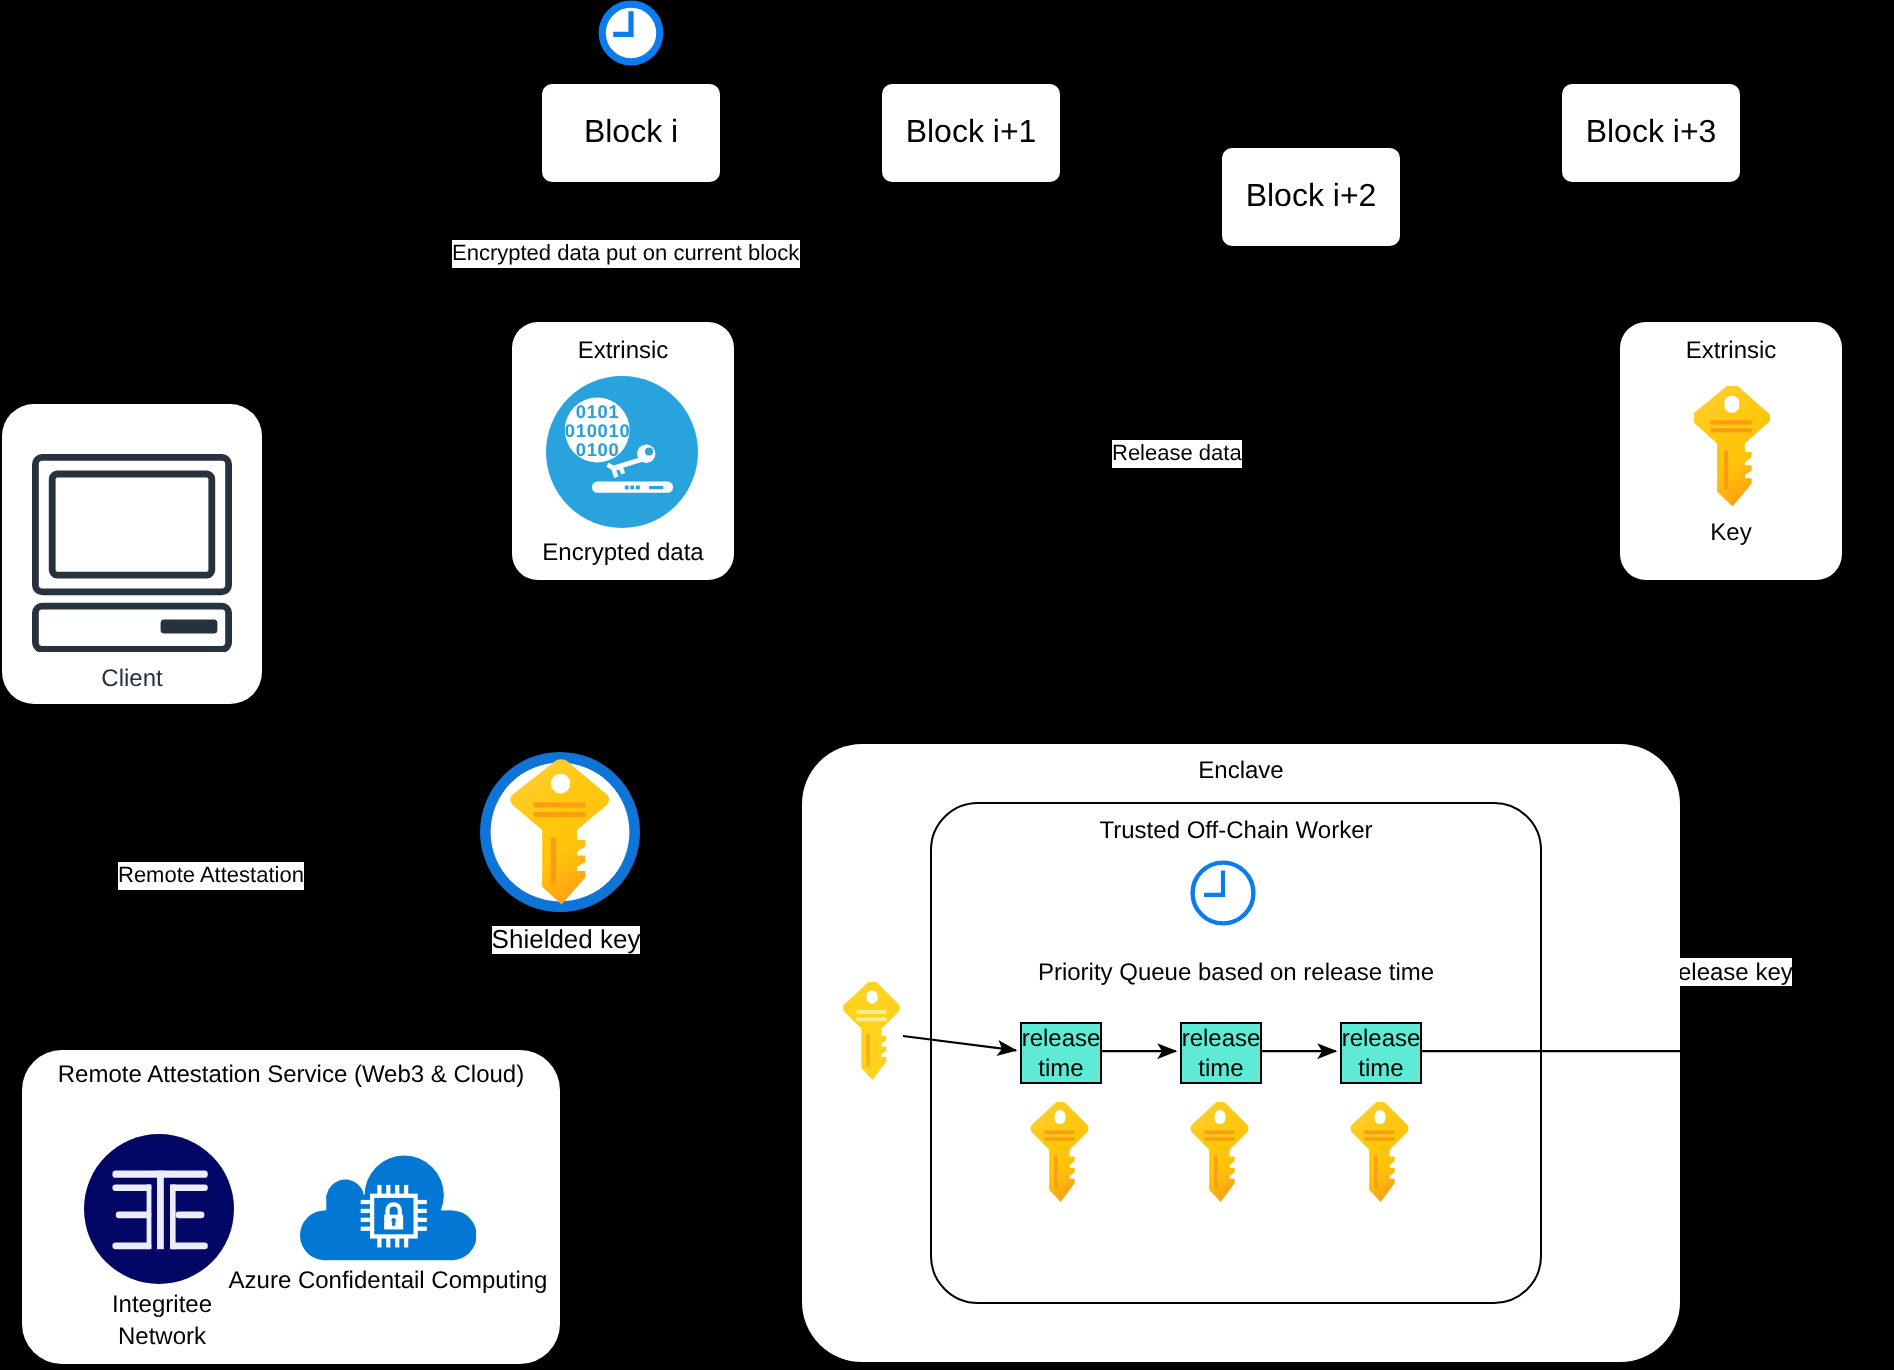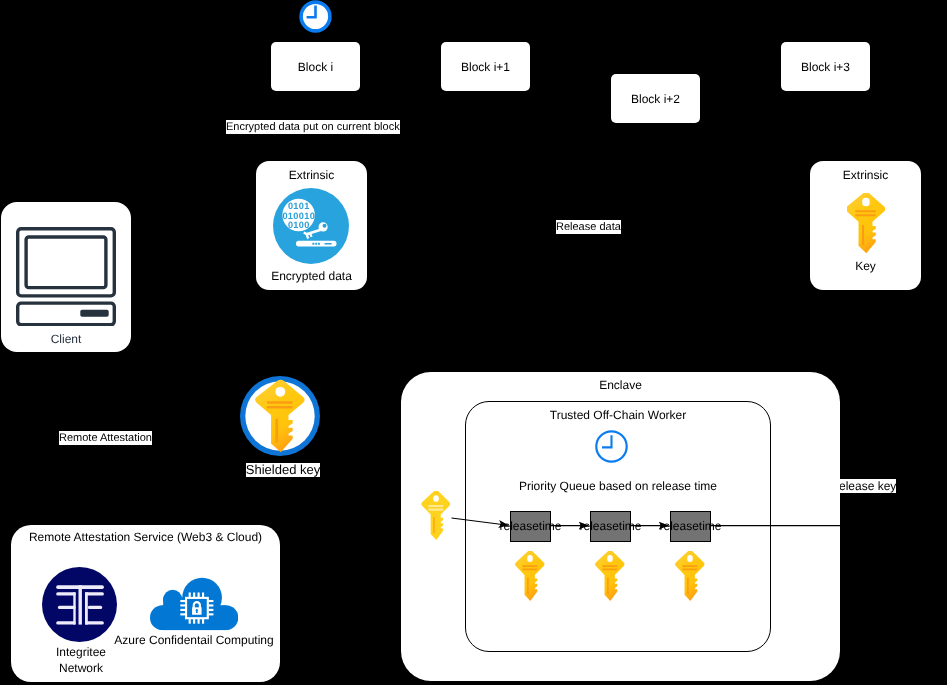--- a/index.html
+++ b/index.html
@@ -4,24 +4,24 @@
 <title>Diagram</title>
 <style>
   html,body{margin:0;padding:0;background:#000;}
   body{width:947px;height:685px;position:relative;overflow:hidden;
        font-family:"Liberation Sans",sans-serif;color:#000;
        -webkit-font-smoothing:antialiased;text-rendering:geometricPrecision;}
   .stage{position:absolute;left:0;top:0;width:947px;height:685px;}
   .abs{position:absolute;box-sizing:border-box;}
   .card{background:#fff;border-radius:12px;}
   .lbl{background:#fff;color:#000;font-size:11px;line-height:14px;white-space:nowrap;}
-  .ctr{position:absolute;left:0;top:0;width:100%;height:100%;display:flex;align-items:center;justify-content:center;font-size:12px;}
+  .ctr{position:absolute;left:0;top:0;width:100%;height:100%;display:flex;align-items:center;justify-content:center;font-size:16px;}
   .cardtitle{position:absolute;left:0;width:100%;text-align:center;font-size:12px;line-height:14px;}
-  .qbox{width:41px;height:31px;border:1px solid #000;background:#737373;font-size:12px;line-height:15px;
-        text-align:center;display:flex;flex-direction:row;align-items:center;justify-content:center;}
+  .qbox{width:41px;height:31px;border:1px solid #000;background:#5eead4;font-size:12px;line-height:15px;
+        text-align:center;display:flex;flex-direction:column;align-items:center;justify-content:center;}
   .qbox>div{white-space:nowrap;}
   .qkey{width:31.5px;height:50px;background:none;}
 </style>
 </head>
 <body>
 
 <div class="stage">
 
   <div class="abs" style="left:299px;top:0px;width:33px;height:33px;">
     <svg width="33" height="33" viewBox="0 0 33 33">

